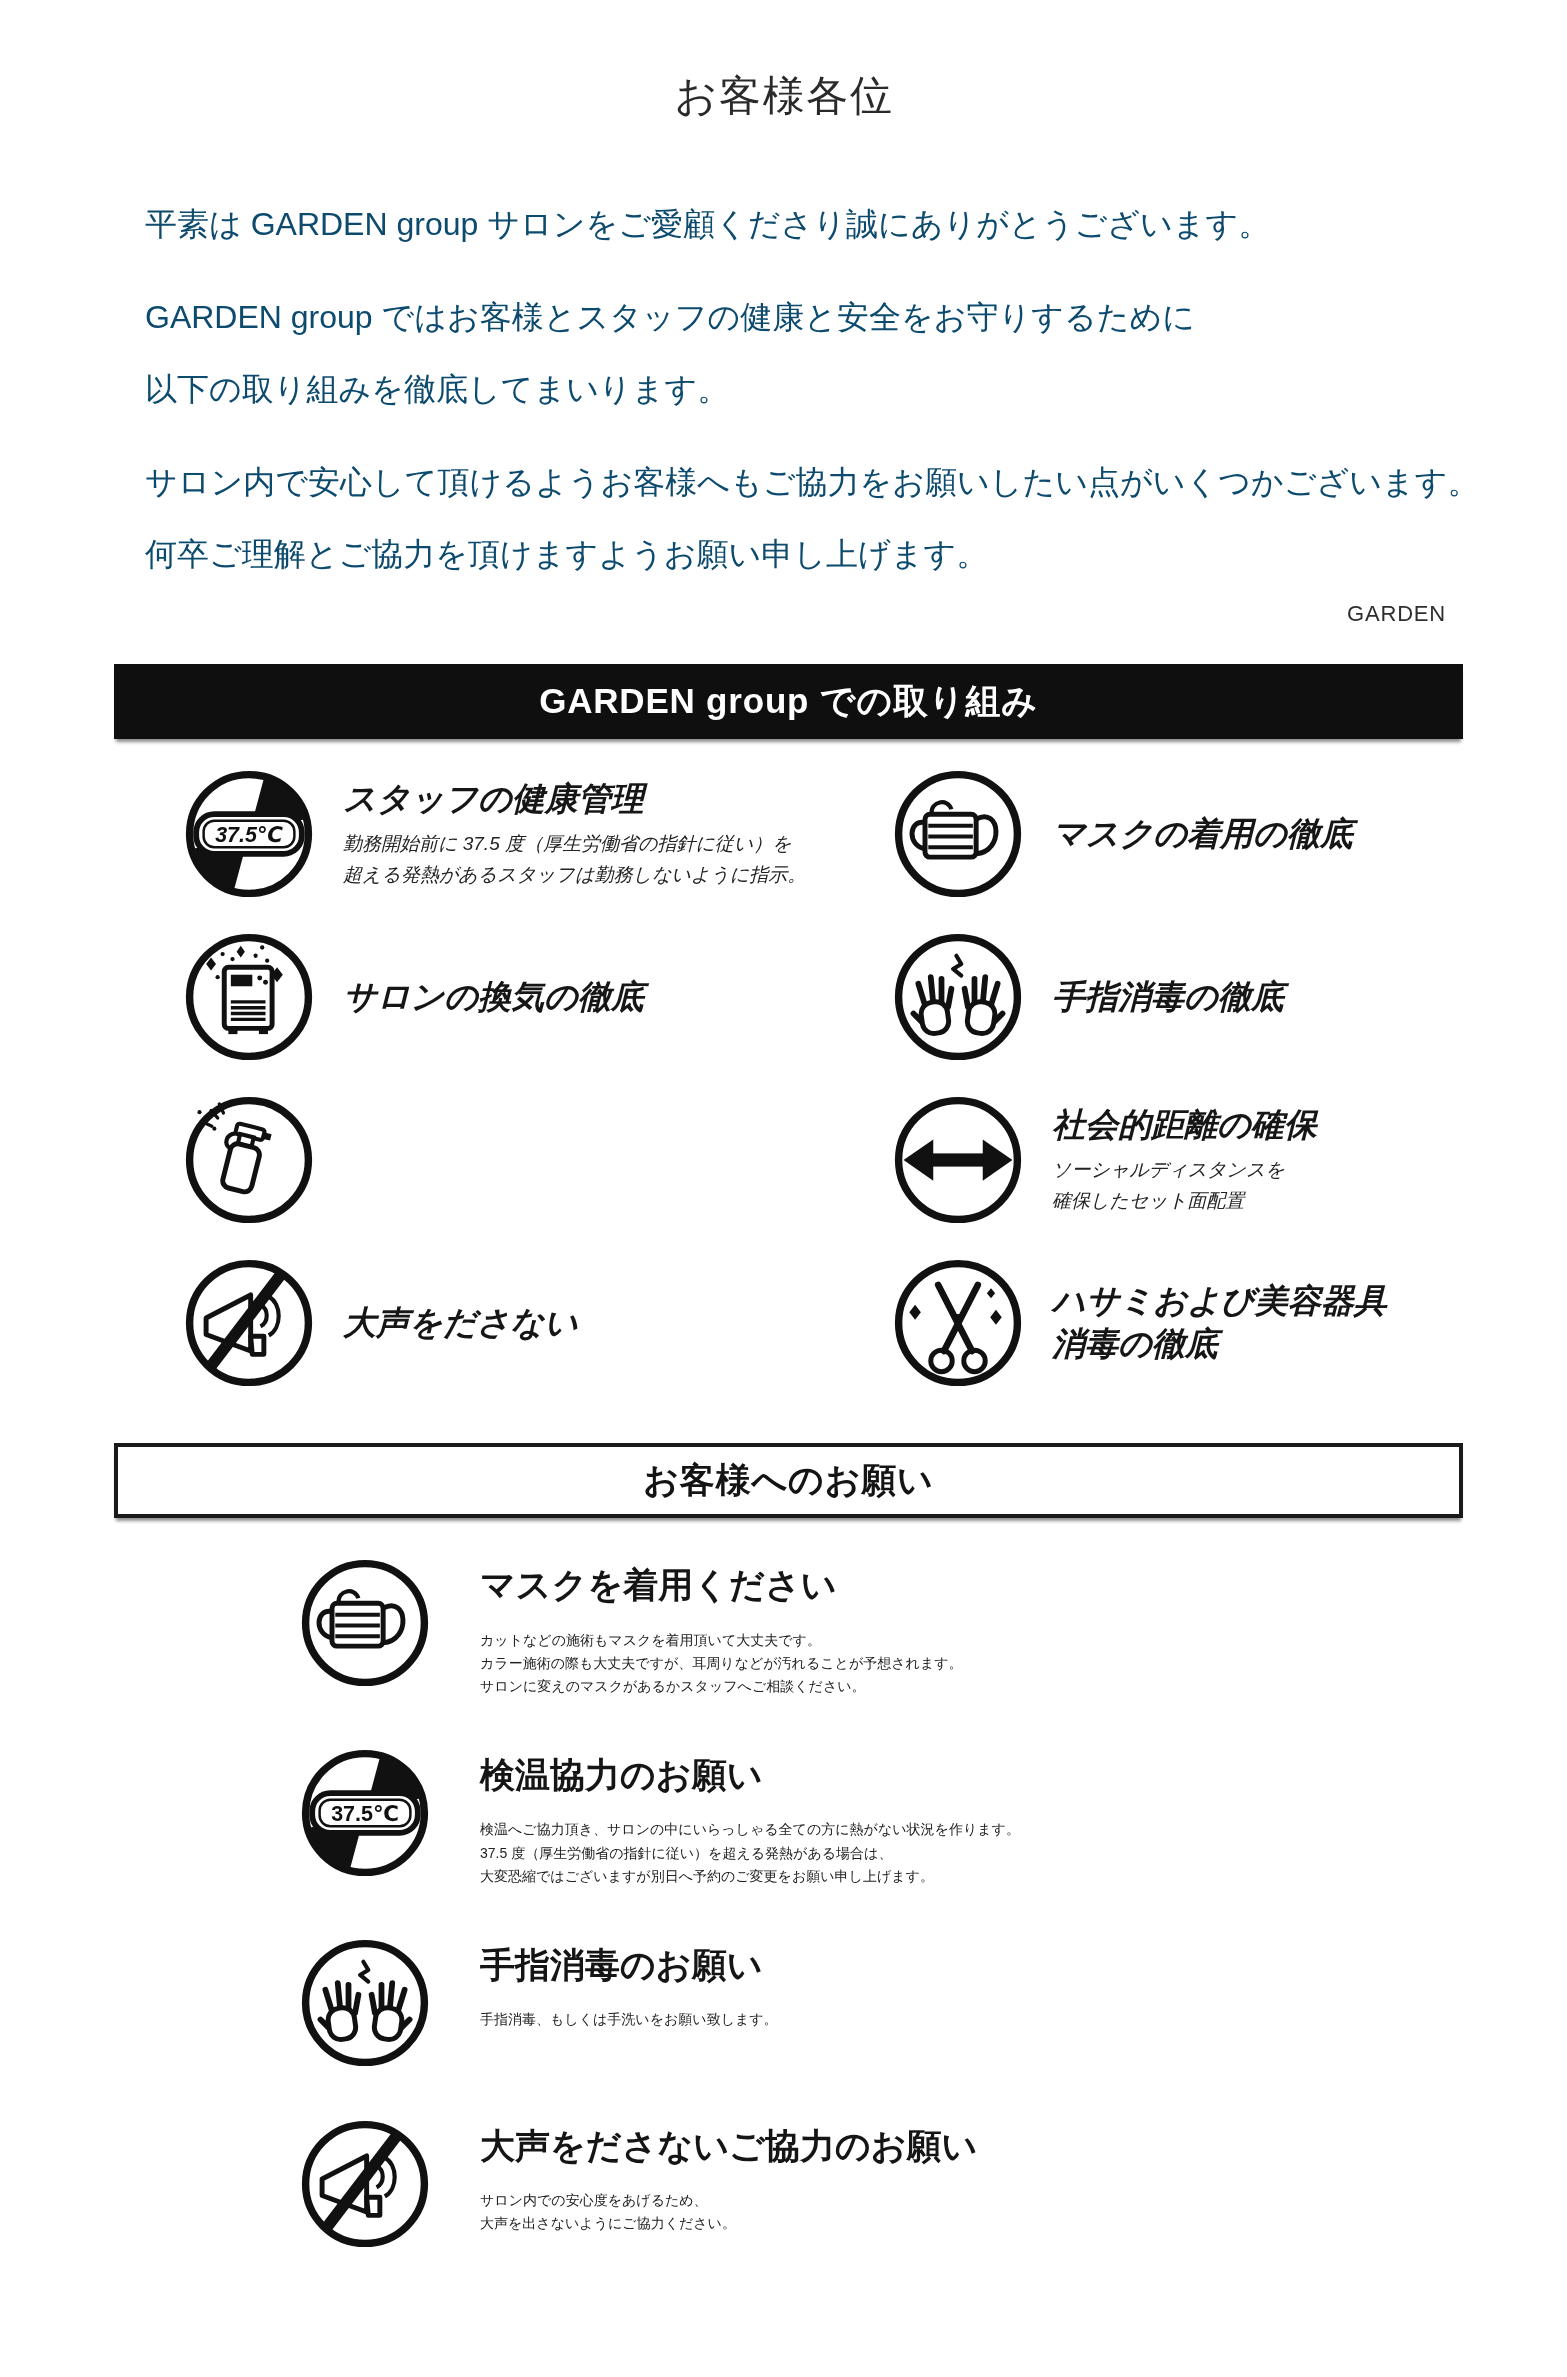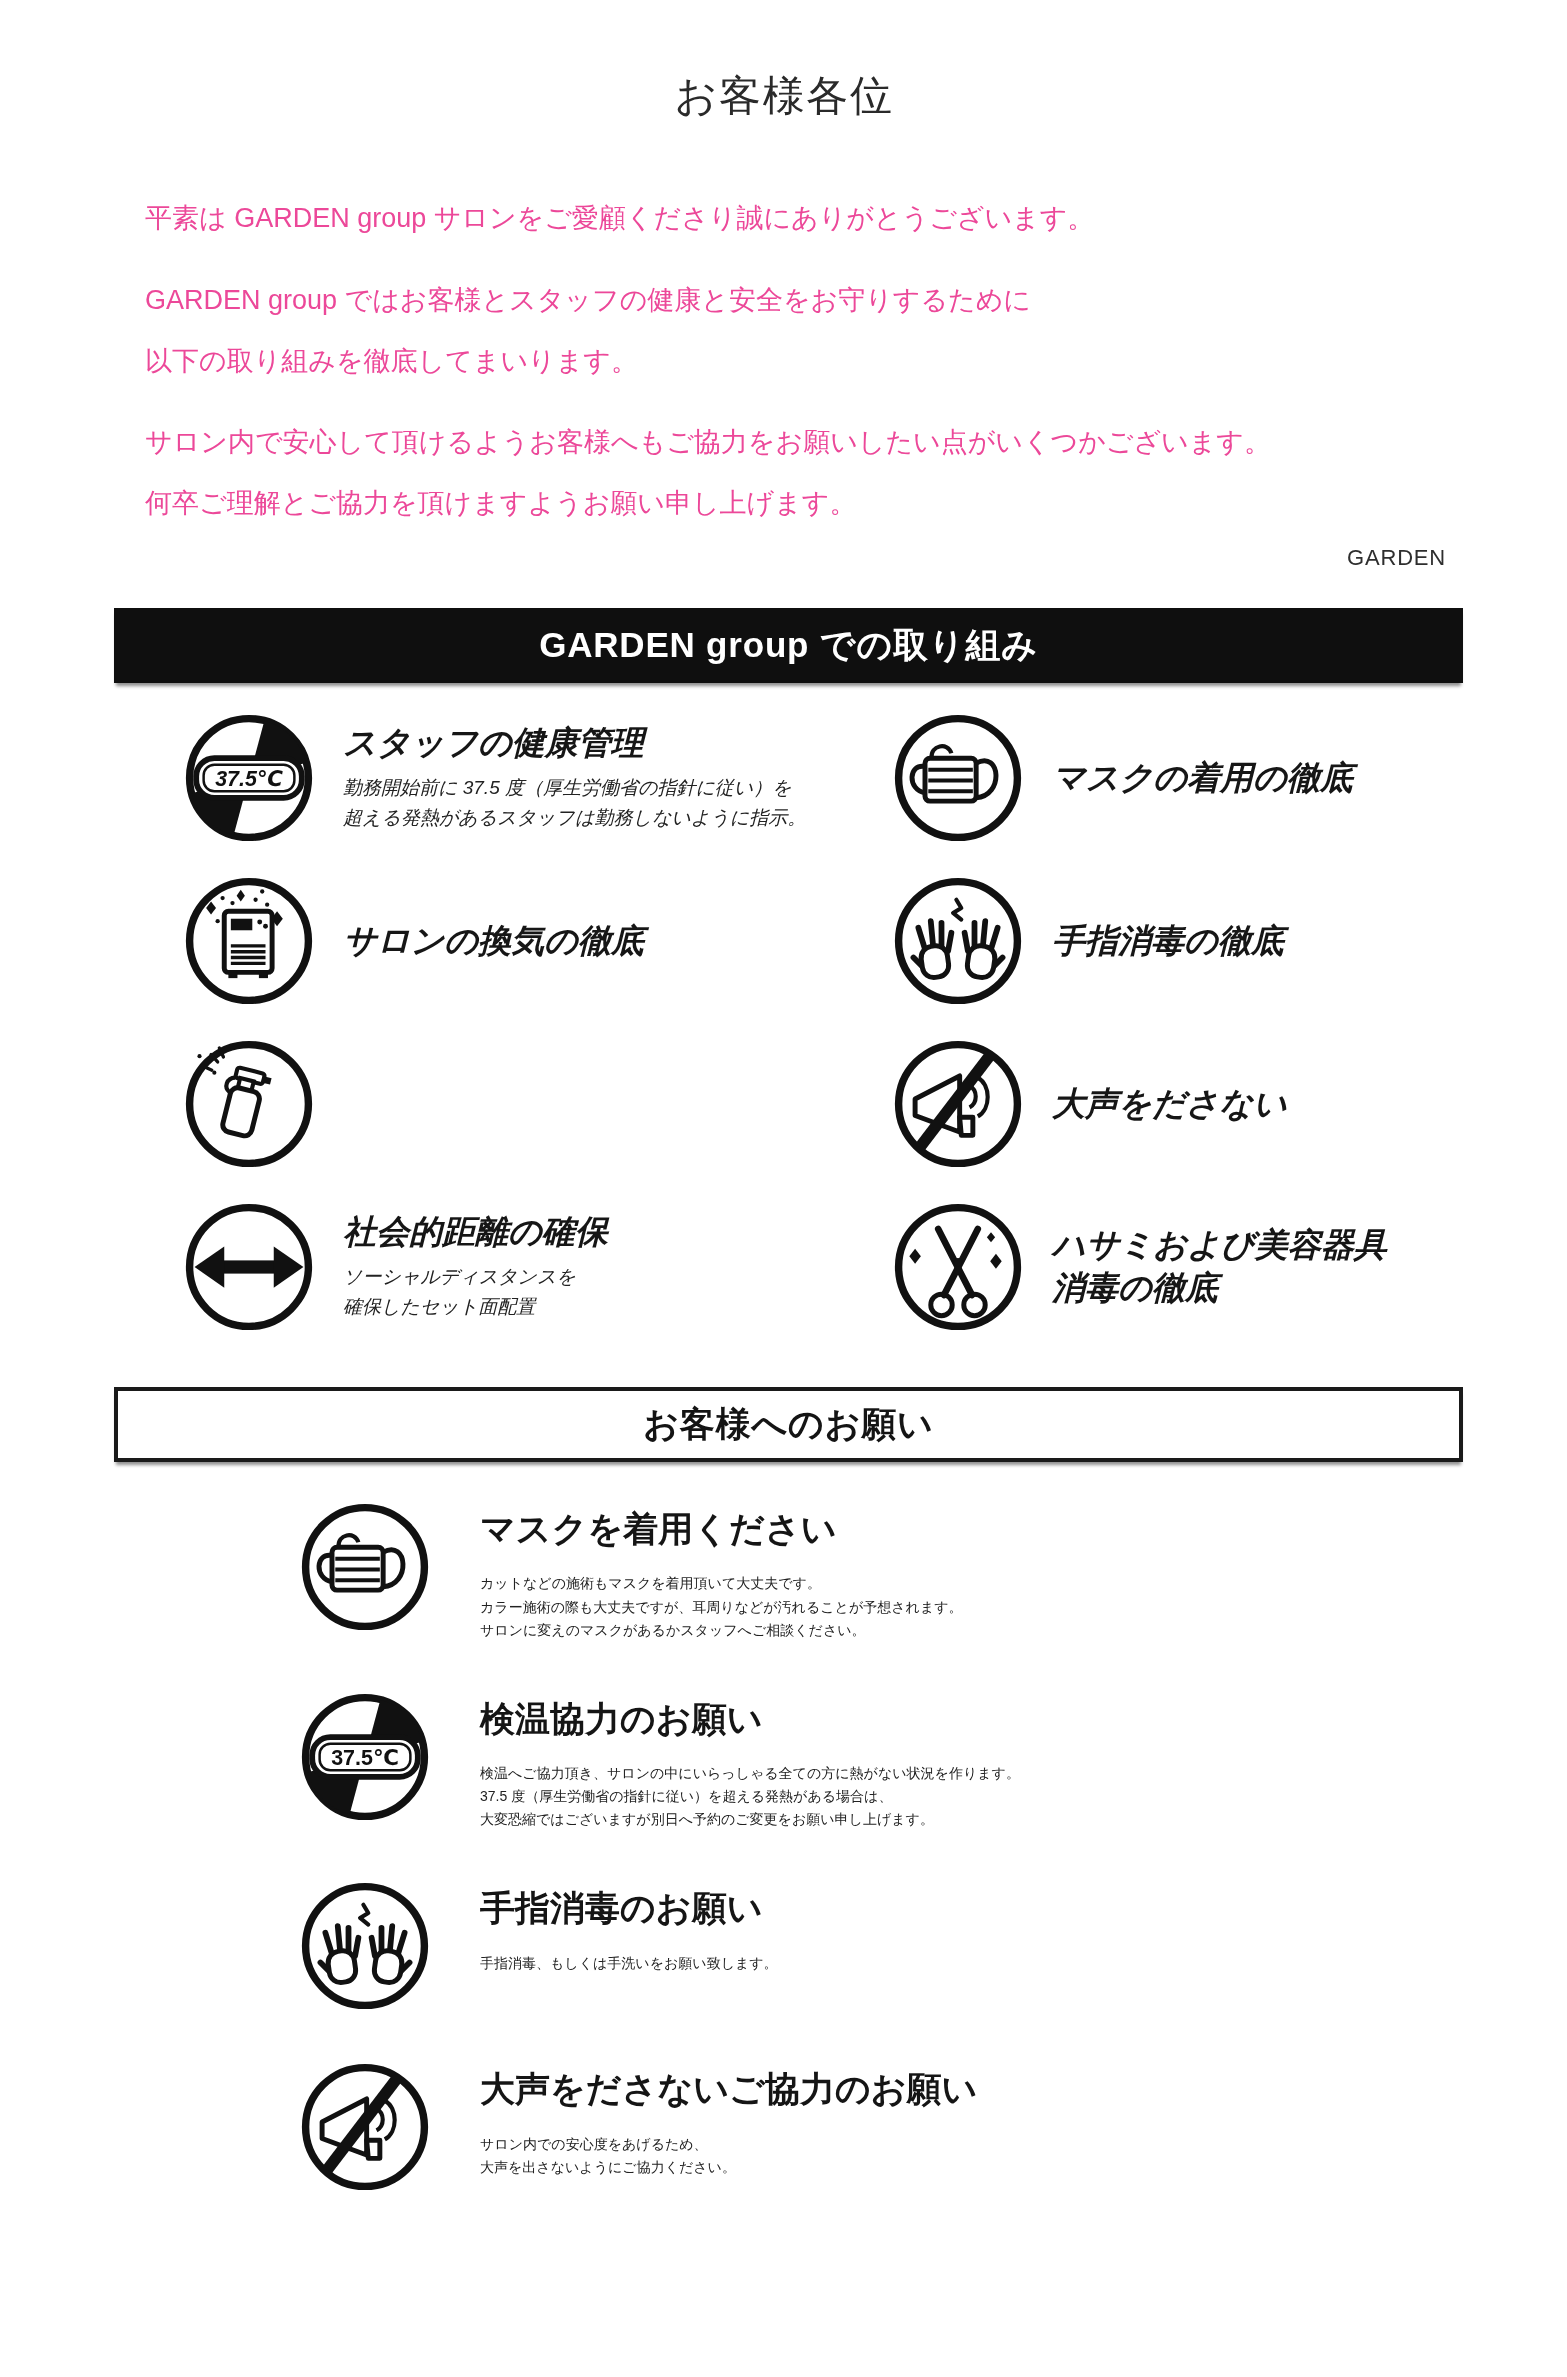--- a/index.html
+++ b/index.html
@@ -2,21 +2,21 @@
 <html style="font-size:13px"><head>
 <meta charset="utf-8">
 <style>
   html,body { margin:0; padding:0; background:#ffffff; }
   body { width:1568px; font-family:"Liberation Sans","DejaVu Sans",sans-serif; color:#1b1b1b; }
   .page { position:relative; width:1568px; height:2377px; overflow:hidden; background:#fff; }
 
   .doc-title { margin:0; padding-top:68px; text-align:center; font-size:42px; font-weight:500; letter-spacing:1.6px; color:#2a2a2a; }
 
   .intro { margin:64px 122px 0 145px; }
-  .intro p { margin:0 0 21px 0; font-size:27px; line-height:2.25; white-space:pre; color:#ec4899; }
+  .intro p { margin:0 0 21px 0; font-size:32px; line-height:2.25; white-space:pre; color:#0c4a6e; }
   .signature { margin-top:-9.8px; text-align:right; font-size:22px; letter-spacing:0.8px; color:#2e2e2e; }
 
   .banner { margin-left:114px; margin-right:105px; height:75px; display:flex; align-items:center; justify-content:center; font-size:35px; font-weight:bold; letter-spacing:0.8px; box-shadow:0 4.9px 3.3px -1.6px rgba(0,0,0,.45); }
   .banner-dark { margin-top:37px; background:#0f0f0f; color:#ffffff; }
   .banner-light { margin-top:54px; background:#ffffff; color:#141414; border:4.1px solid #1a1a1a; height:67px; }
 
   .measures { display:grid; grid-template-columns:709px 1fr; row-gap:31px; margin:29px 82px 0 183px;font-style:italic; }
   .measure-item { display:flex; align-items:center; gap:28px; }
   .m-title { font-size:33px; font-weight:bold; line-height:1.3; white-space:pre; color:#161616; }
   .m-desc  { font-size:19px; line-height:1.6; margin-top:8.2px; white-space:pre; color:#222; }
@@ -200,35 +200,35 @@
     </div>
 
     <div class="measure-item">
       <svg class="cicon" viewBox="0 0 162 162" width="132" height="132">
           <use href="#i-spray"></use>
         </svg>
     </div>
 
     <div class="measure-item">
       <svg class="cicon" viewBox="0 0 162 162" width="132" height="132">
-          <use href="#i-mega"></use>
-        </svg>
-      <div>
-        <div class="m-title">大声をださない</div>
-      </div>
-    </div>
-
-    <div class="measure-item">
-      <svg class="cicon" viewBox="0 0 162 162" width="132" height="132">
           <use href="#i-dist"></use>
         </svg>
       <div>
         <div class="m-title">社会的距離の確保</div>
         <div class="m-desc">ソーシャルディスタンスを
 確保したセット面配置</div>
+      </div>
+    </div>
+
+    <div class="measure-item">
+      <svg class="cicon" viewBox="0 0 162 162" width="132" height="132">
+          <use href="#i-mega"></use>
+        </svg>
+      <div>
+        <div class="m-title">大声をださない</div>
       </div>
     </div>
 
     <div class="measure-item">
       <svg class="cicon" viewBox="0 0 162 162" width="132" height="132">
           <use href="#i-scis"></use>
         </svg>
       <div>
         <div class="m-title">ハサミおよび美容器具
 消毒の徹底</div>

